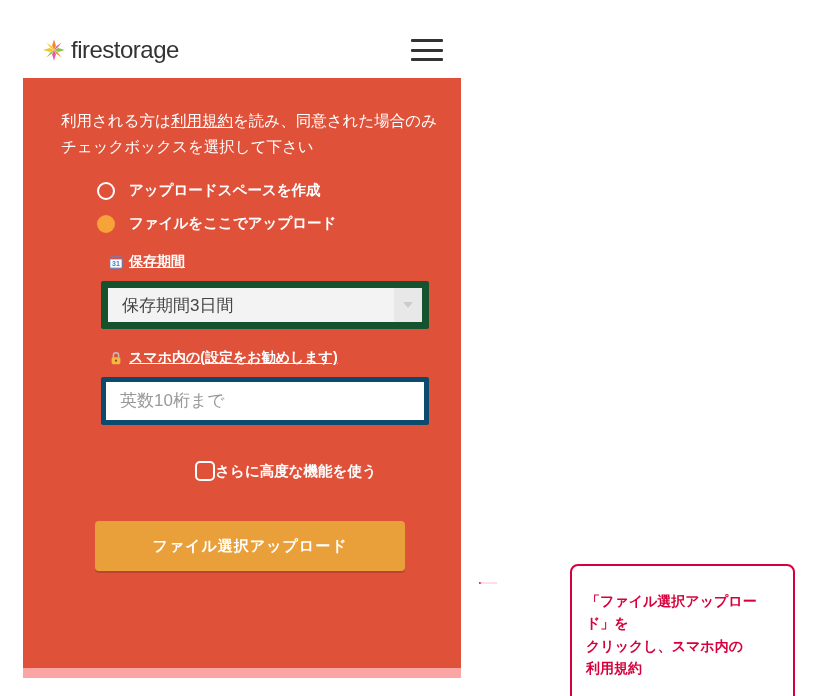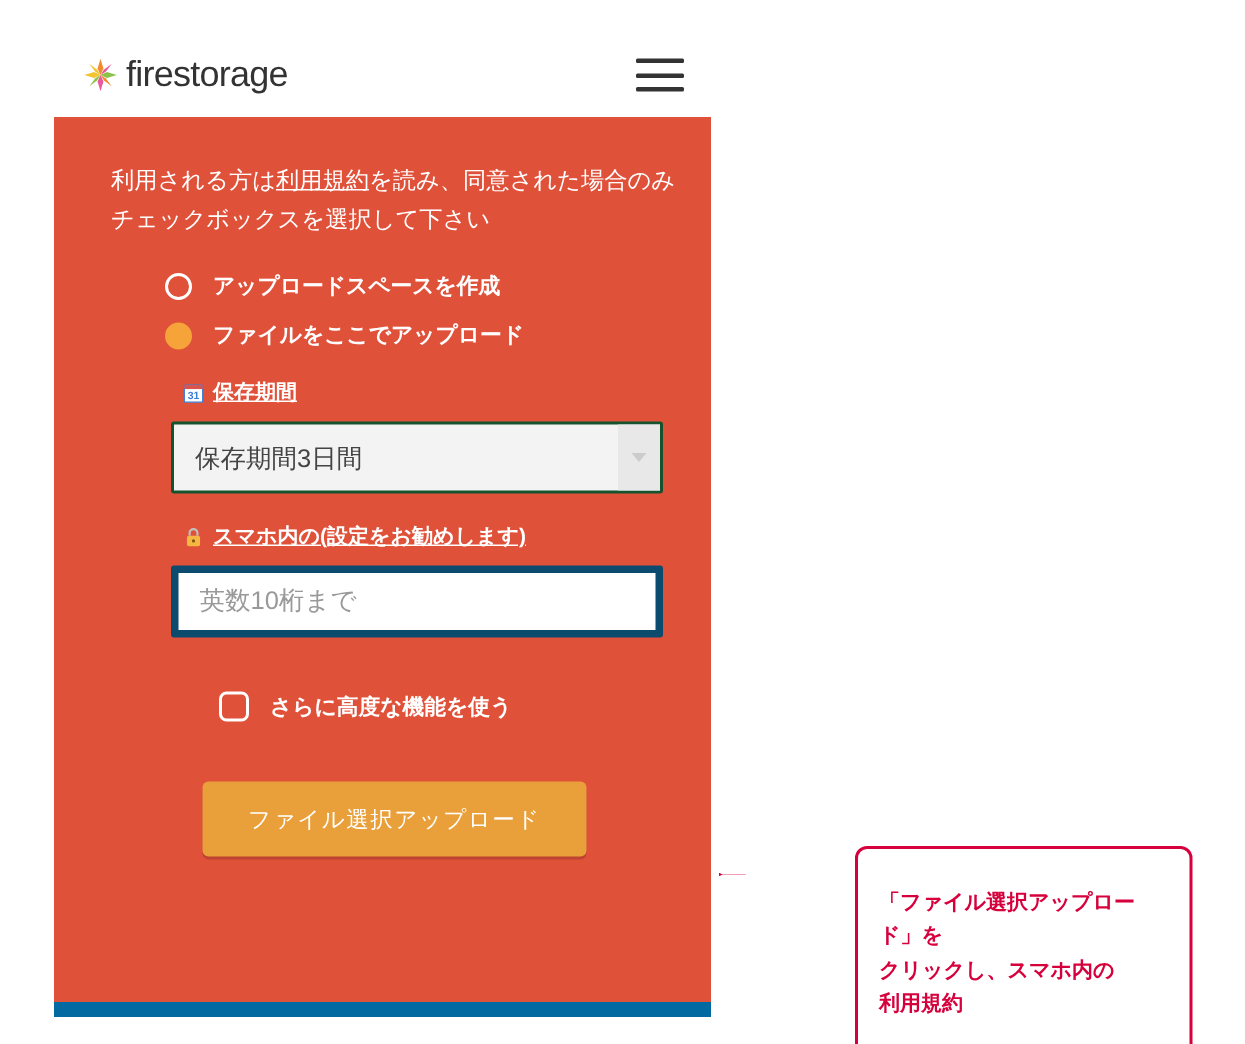--- a/index.html
+++ b/index.html
@@ -5,25 +5,25 @@
   * { box-sizing: border-box; margin: 0; padding: 0; }
   body {
     font-family: -apple-system, "Hiragino Sans", "Hiragino Kaku Gothic ProN", Meiryo, sans-serif;
     background: #fff;
     width: 830px;
     height: 696px;
     position: relative;
   }
   .phone-frame {
     position: absolute;
-    left: 36px;
+    left: 23px;
     top: 28px;
     width: 438px;
     height: 650px;
-    background: #0369a1;
+    background: #fca5a5;
   }
   .header {
     display: flex;
     align-items: center;
     justify-content: space-between;
     padding: 8px 18px 14px 18px;
     background: #fff;
   }
   .logo {
     display: flex;
@@ -92,21 +92,21 @@
     gap: 6px;
     font-size: 14px;
     font-weight: 600;
     margin-bottom: 10px;
     margin-left: 48px;
     text-decoration: underline;
   }
   .select-box {
     position: relative;
     background: #f3f3f3;
-    border: 2px solid #14532d;
+    border: 7px solid #14532d;
     border-radius: 2px;
     height: 48px;
     display: flex;
     align-items: center;
     padding: 0 14px;
     color: #444;
     font-size: 17px;
     margin-left: 40px;
     margin-right: 10px;
     cursor: pointer;
@@ -132,45 +132,46 @@
     color: #888;
     font-size: 17px;
     margin-left: 40px;
     margin-right: 10px;
     font-family: inherit;
   }
   .text-input::placeholder { color: #999; }
   .check-row {
     display: flex;
     align-items: center;
-    gap: 14px;
+    gap: 0;
     margin-left: 72px;
     margin-top: 36px;
     margin-bottom: 40px;
     cursor: pointer;
+    justify-content: center;
   }
   .check-box {
     width: 20px;
     height: 20px;
     border: 2px solid #fff;
     border-radius: 5px;
     flex-shrink: 0;
   }
   .check-label { font-size: 14.5px; font-weight: 600; }
   .upload-btn {
     display: block;
     margin: 0 auto;
     background: #e9a03a;
     color: #fff;
     border: none;
     border-radius: 4px;
-    width: 256px;
+    width: 310px;
     height: 50px;
     font-size: 15px;
-    font-weight: 400;
+    font-weight: 700;
     cursor: pointer;
     letter-spacing: 1px;
     box-shadow: 0 2px 0 rgba(0,0,0,0.15);
   }
   
   .callout {
     position: absolute;
     left: 570px;
     top: 564px;
     width: 225px;

